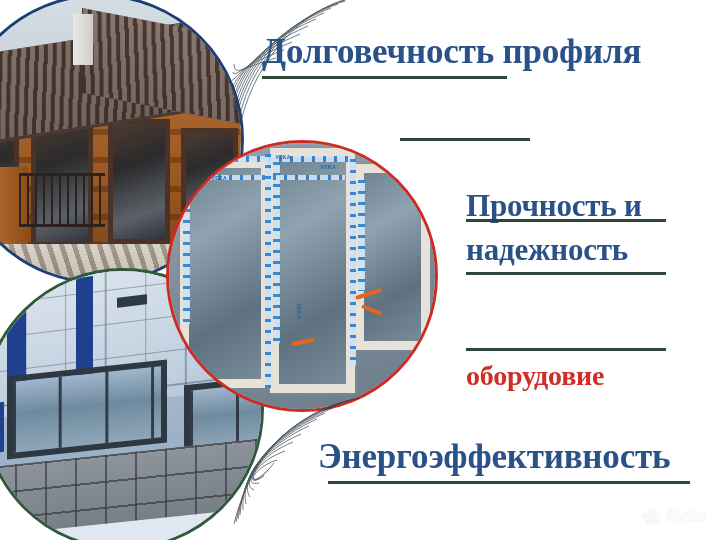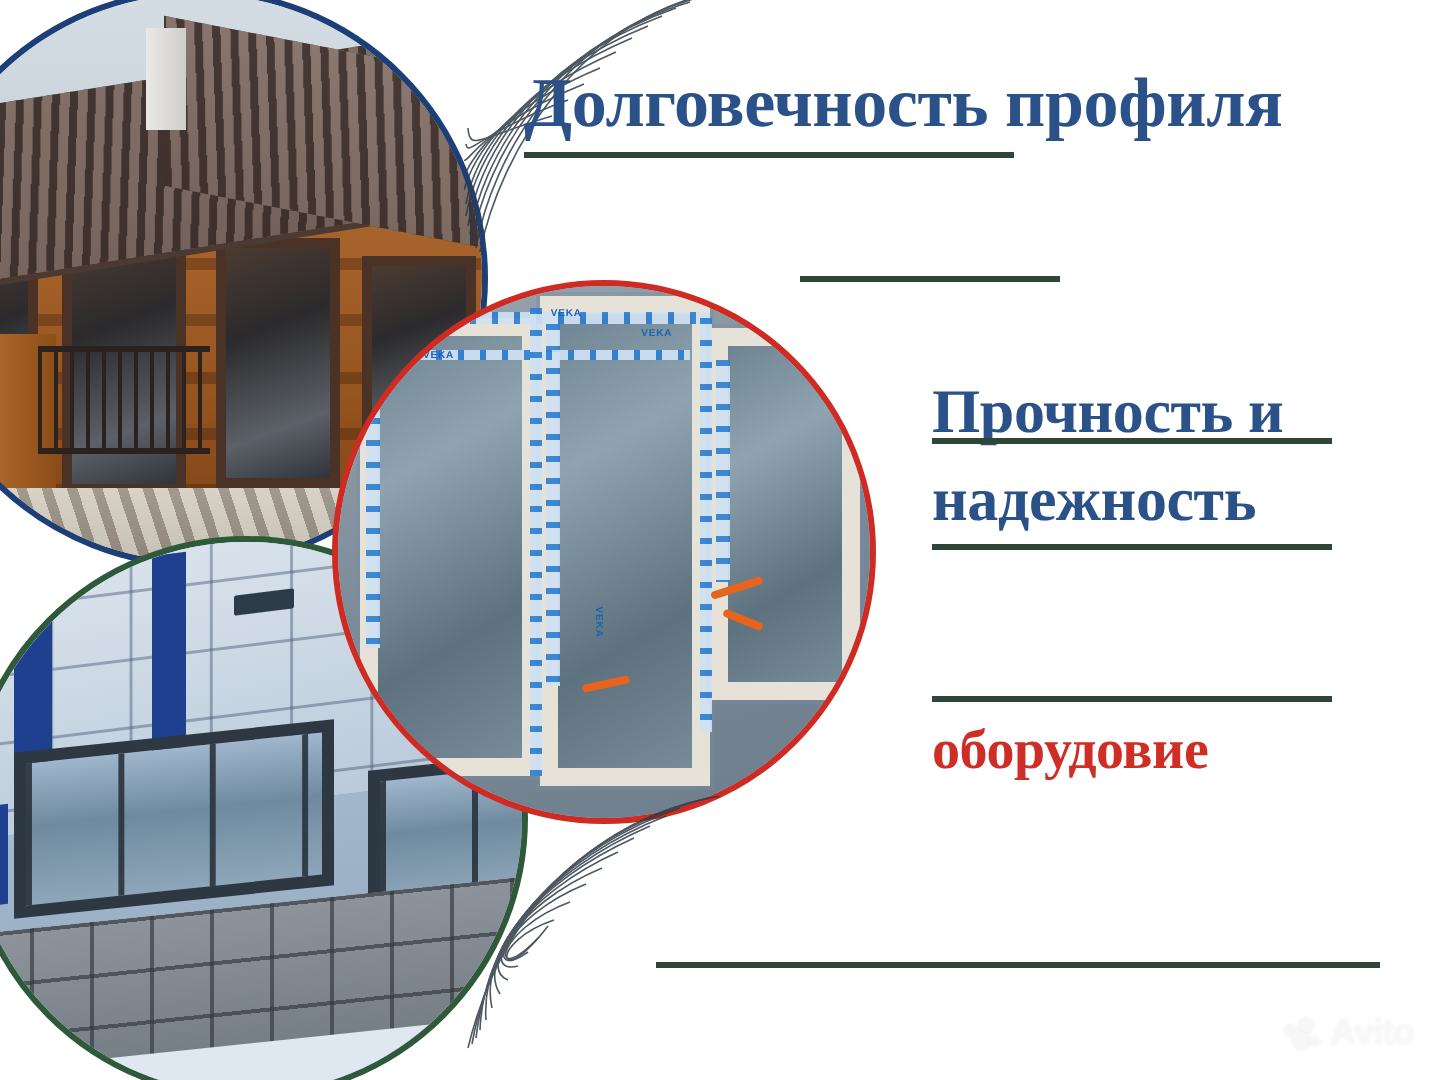--- a/index.html
+++ b/index.html
@@ -235,20 +235,21 @@
   <div class="slogan blue" id="t3">Прочность и</div>
   <div class="rule" id="r3"></div>
 
   <div class="slogan blue" id="t4">надежность</div>
   <div class="rule" id="r4"></div>
 
   <div class="rule" id="r5"></div>
 
   <div class="slogan red" id="t6">оборудовие</div>
 
+  <div class="slogan blue" id="t7">Энергоэффективность</div>
   <div class="rule" id="r7"></div>
 
   <div id="avito">
     <span class="dots">
       <i class="d1"></i>
         <i class="d2"></i>
         <i class="d3"></i>
         <i class="d4"></i>
     </span>
     <span class="wm">Avito</span>

